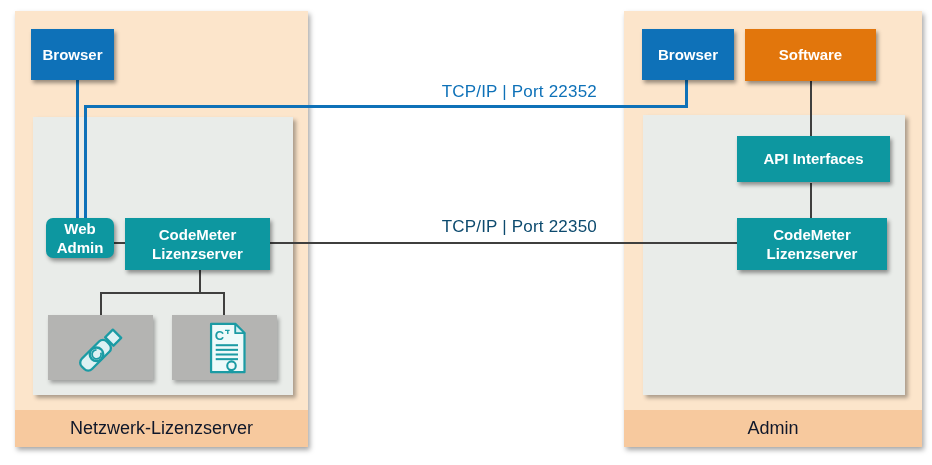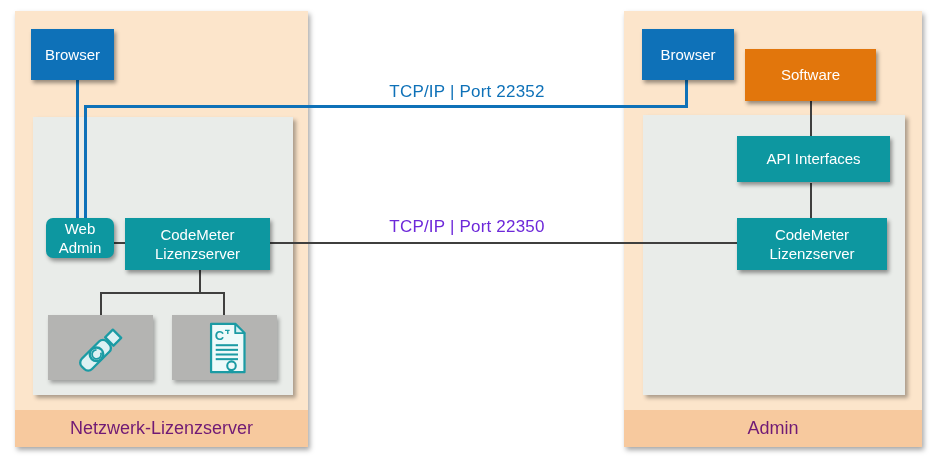--- a/index.html
+++ b/index.html
@@ -11,56 +11,57 @@
     position:absolute; top:11px; height:436px;
     background:var(--panel_bg,#fce5cb);
     box-shadow:2px 3px 5px rgba(0,0,0,0.35);
   }
   .panel-left  { left:15px;  width:293px; }
   .panel-right { left:624px; width:298px; }
   .strip {
     position:absolute; left:0; right:0; bottom:0; height:37px;
     background:var(--strip_bg,#f7c99e);
     display:flex; align-items:center; justify-content:center;
-    font-size:18px; color:#701a75;
+    font-size:18px; color:#0f172a;
   }
   .innerbox {
     position:absolute; background:var(--inner_bg,#e9ece9);
     box-shadow:3px 3px 4px rgba(0,0,0,0.32);
   }
   #inner-left  { left:33px;  top:117px; width:260px; height:278px; }
   #inner-right { left:643px; top:115px; width:262px; height:280px; }
   .line { position:absolute; }
   .line.blue { background:var(--blue,#0e71b8); }
   .line.dark { background:var(--line_dark,#3f3f3e); }
   .node {
     position:absolute; display:flex; align-items:center; justify-content:center;
     text-align:center; color:#ffffff; font-size:15px; line-height:1.3;
     box-shadow:2px 3px 4px rgba(0,0,0,0.4); padding:2px;
     box-sizing:border-box;
+    font-weight:bold;
   }
   .node.blue-box   { background:var(--blue,#0e71b8); }
   .node.teal-box   { background:var(--teal,#0d97a0); }
   .node.orange-box { background:var(--orange,#e2760c); }
   .graybox {
     position:absolute; background:var(--item_bg,#b4b4b2);
     box-shadow:2px 3px 4px rgba(0,0,0,0.32);
     display:flex; align-items:center; justify-content:center;
   }
   .conn-label {
-    position:absolute; width:260px; text-align:center;
+    position:absolute; width:260px; text-align:right;
     font-size:17px; letter-spacing:0.2px;
   }
   #tcp-22352-label { left:337px; top:82px;  color:var(--blue,#0e71b8); }
-  #tcp-22350-label { left:337px; top:217px; color:#6d28d9; }
+  #tcp-22350-label { left:337px; top:217px; color:#0c4a6e; }
 
   
   #browser-left    { left:31px;  top:29px;  width:83px;  height:51px; }
   #browser-right   { left:642px; top:29px;  width:92px;  height:51px; }
-  #software        { left:745px; top:29px;  width:131px; height:52px;margin-top:20px; }
+  #software        { left:745px; top:29px;  width:131px; height:52px; }
   #api-interfaces  { left:737px; top:136px; width:153px; height:46px; }
   #codemeter-right { left:737px; top:218px; width:150px; height:52px; }
   #web-admin       { left:46px;  top:218px; width:68px;  height:40px;border-radius:7px; }
   #codemeter-left  { left:125px; top:218px; width:145px; height:52px; }
   #dongle-box      { left:48px;  top:315px; width:105px; height:65px; }
   #license-box     { left:172px; top:315px; width:105px; height:65px; }
 
   
   #ln-browser-webadmin   { left:76px;  top:80px;  width:3px;   height:138px; }
   #ln-webadmin-up        { left:84px;  top:106px; width:3px;   height:112px; }

